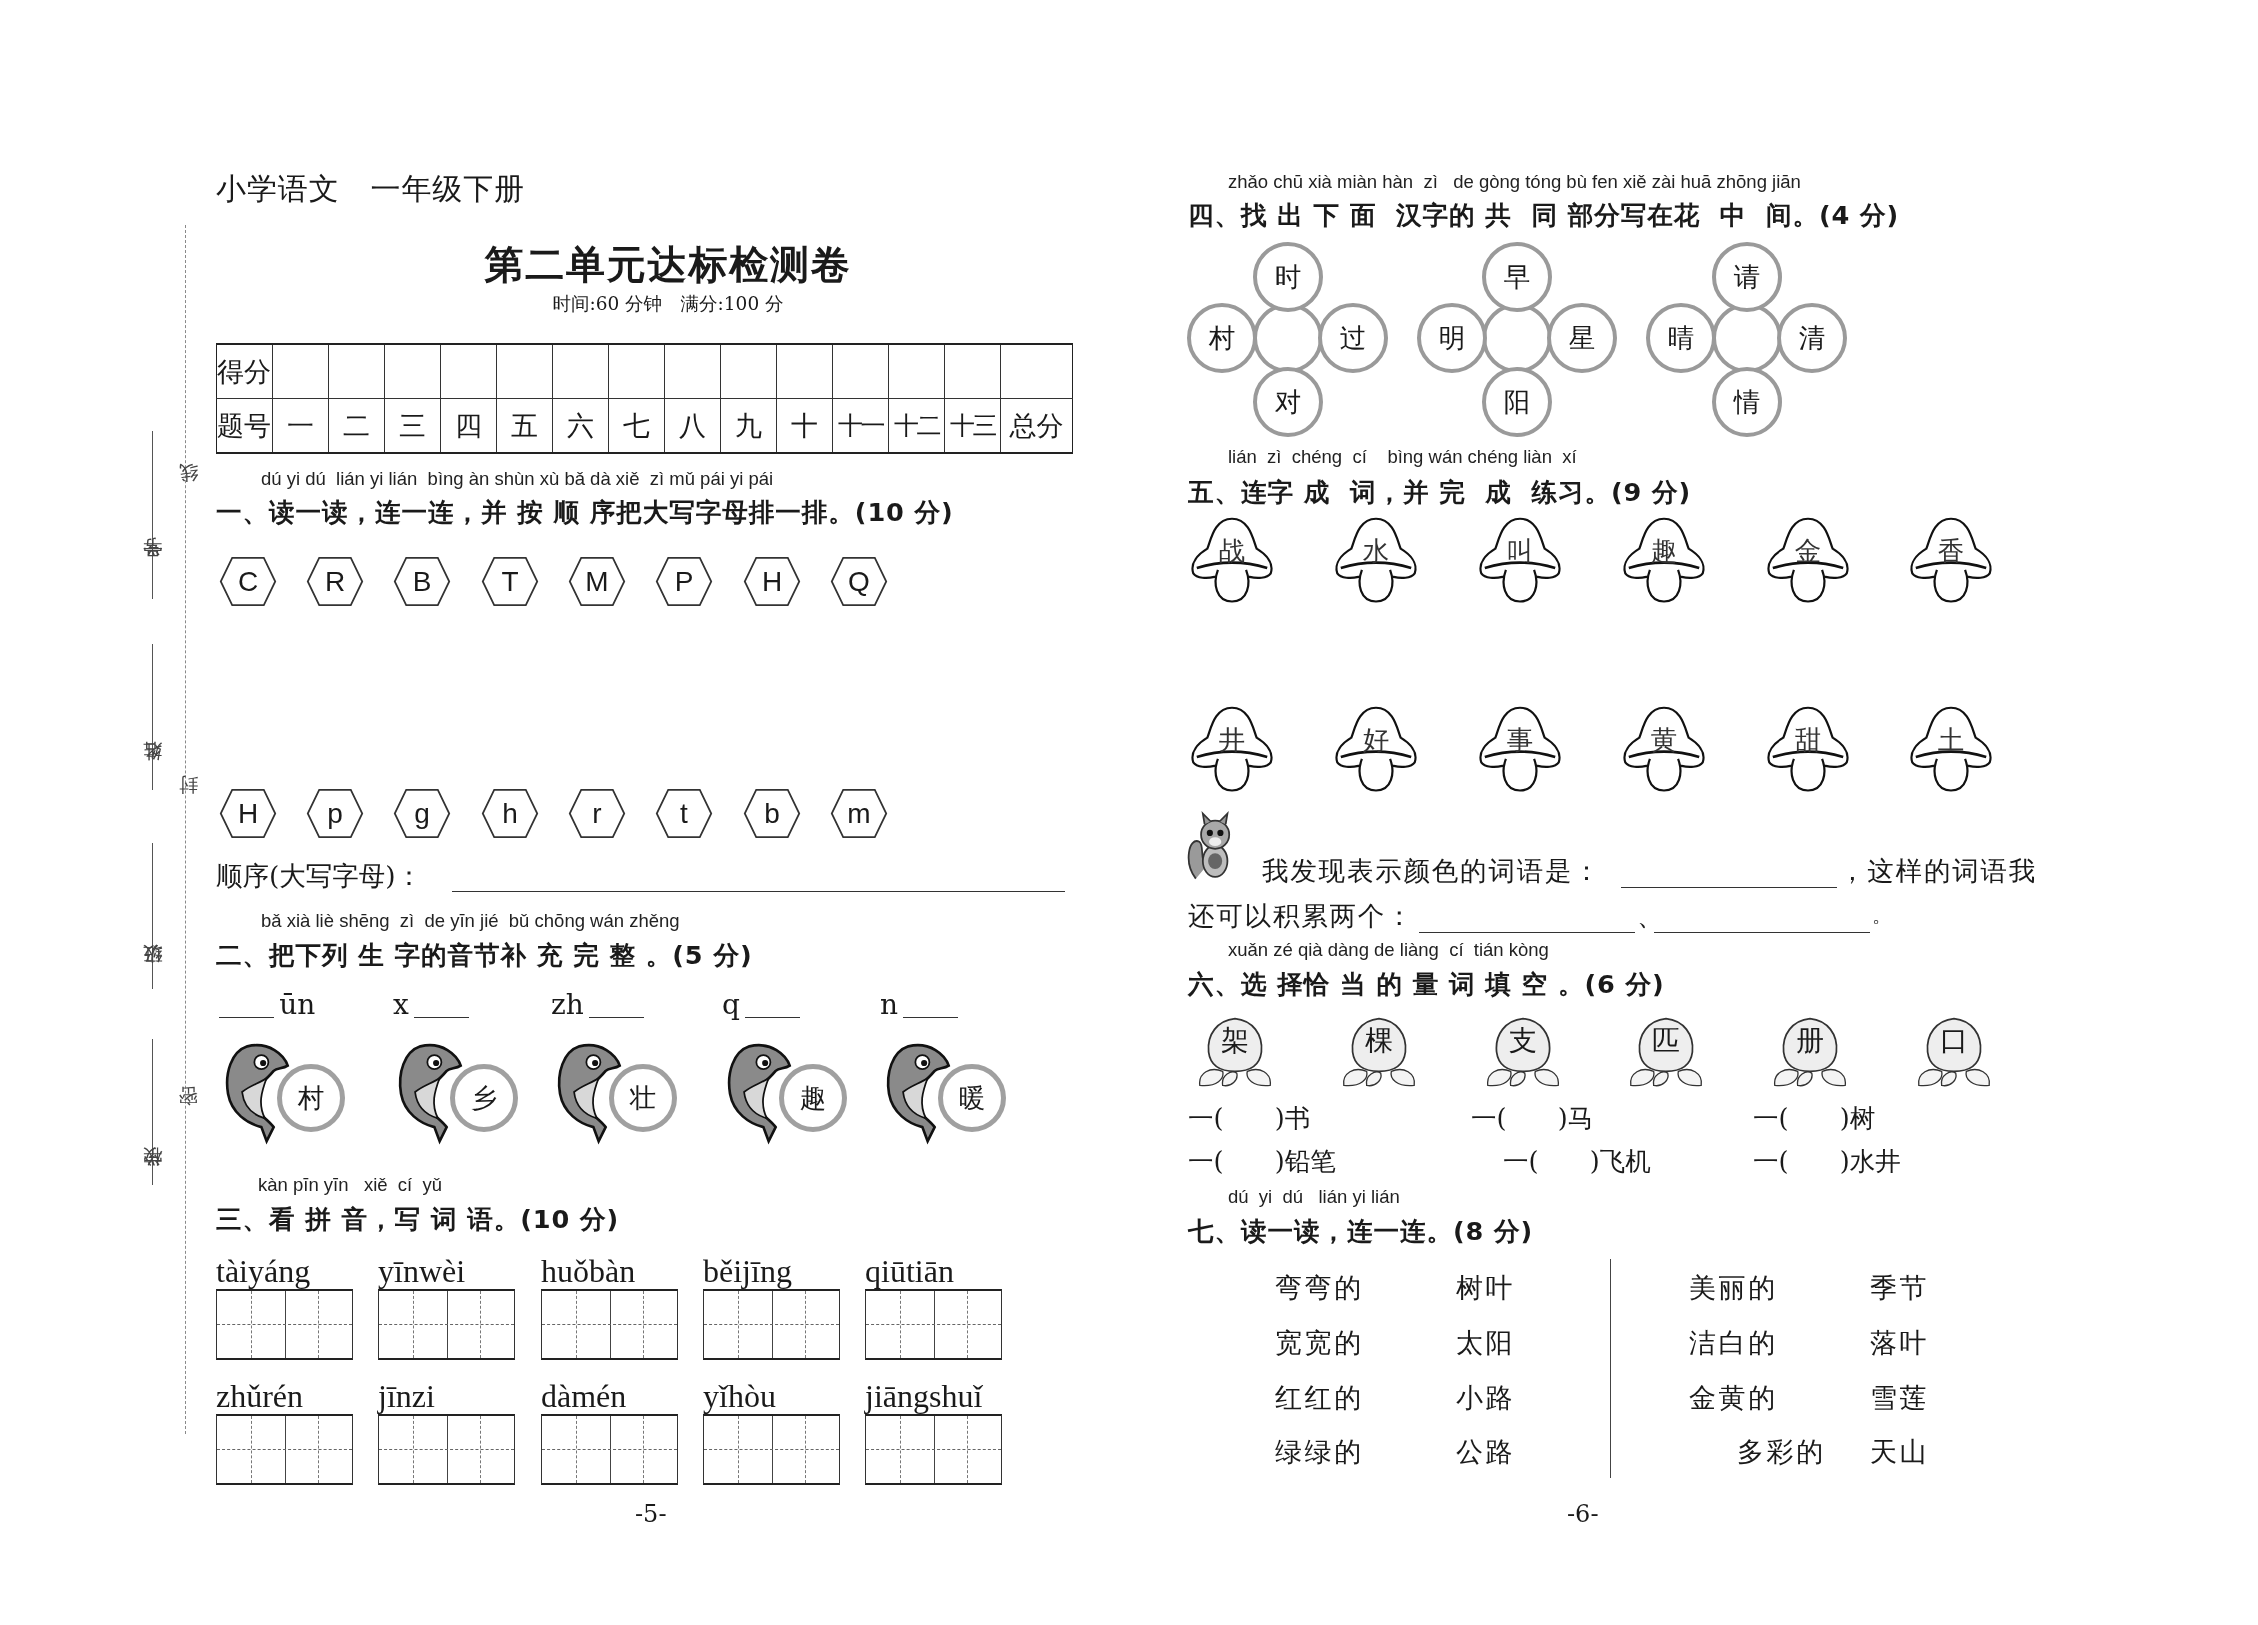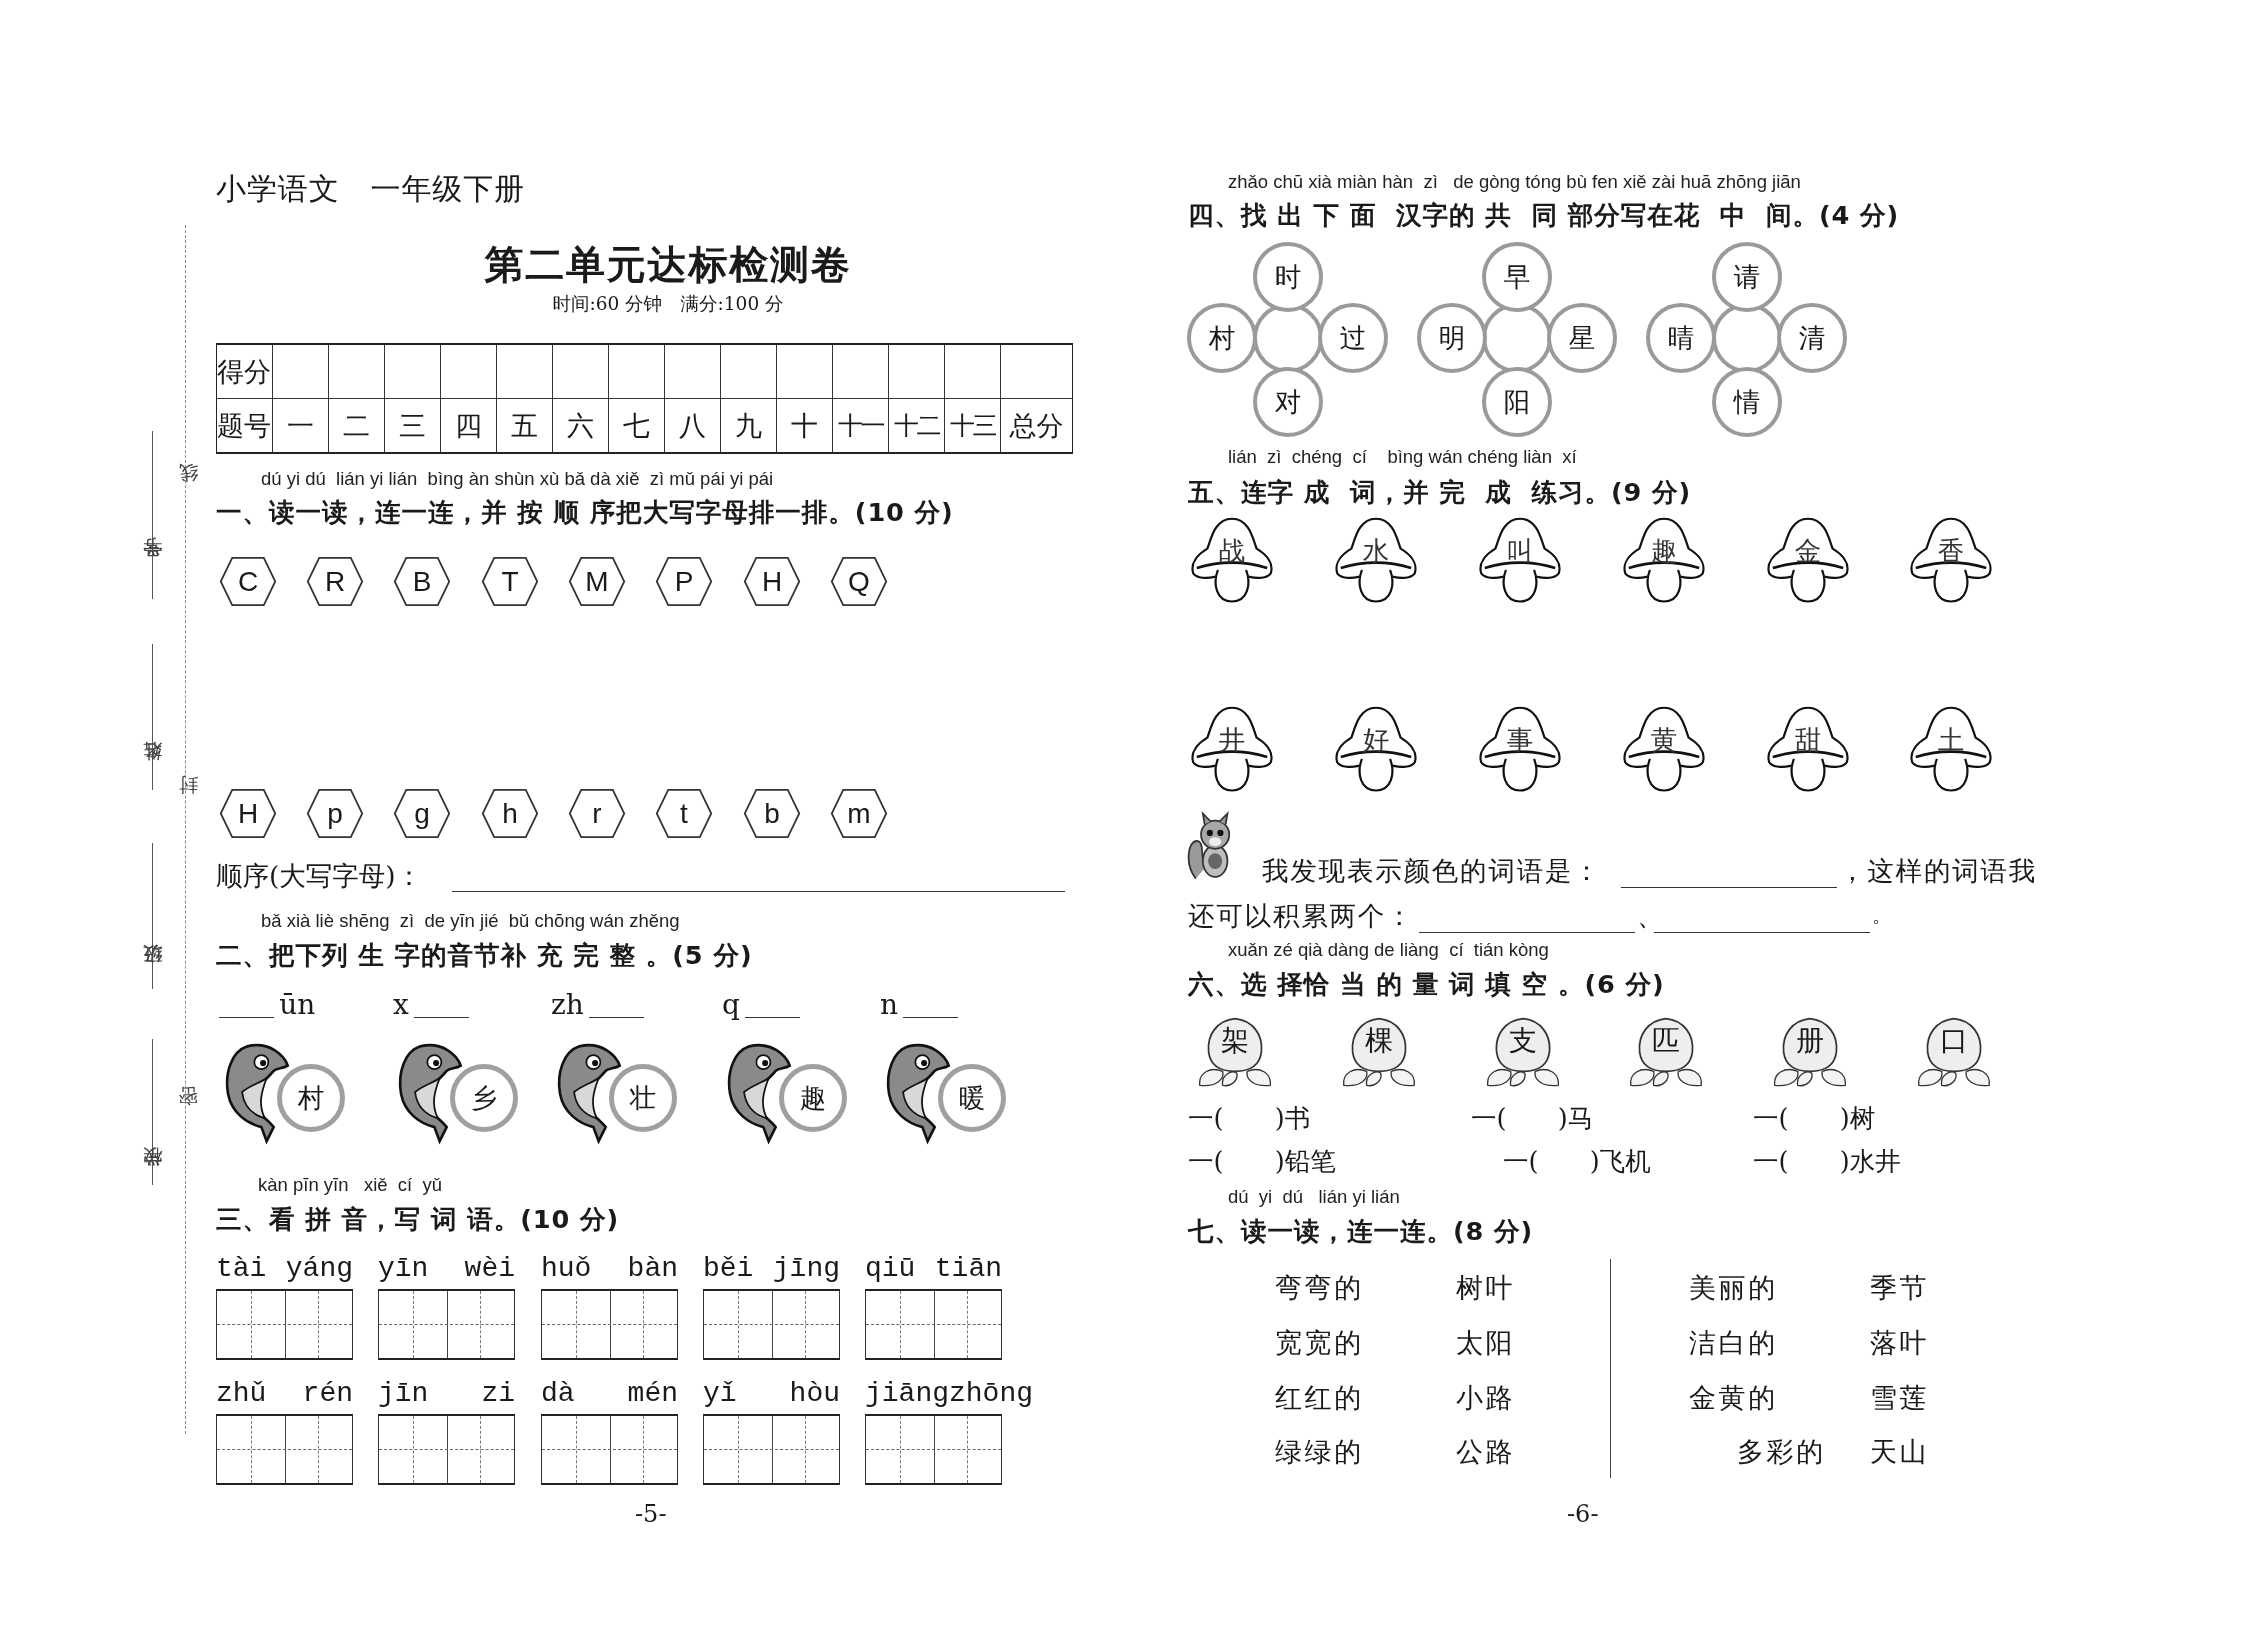--- a/index.html
+++ b/index.html
@@ -28,21 +28,21 @@
   .hex svg { position:absolute; left:0; top:0; }
   .hex span { position:absolute; left:0; top:0; width:58px; height:51px; line-height:51px; text-align:center;
               font-family:"Liberation Sans",sans-serif; font-size:28px; }
   .order-label { font-size:26.5px; }
   .underline { border-bottom:1.8px solid #333; height:0; }
   .blank-item { font-size:28px; }
   .dolphin { width:124px; height:106px; }
   .dolphin .circ { position:absolute; right:0; top:25px; width:58px; height:58px; border:5.3px solid #a0a0a0; border-radius:50%; background:#fff;
                    text-align:center; line-height:58px; font-size:26.5px; }
   .tz-group { width:137px; }
-  .tz-py { font-family:Liberation Mono, monospace; font-size:28px; height:32px; white-space:pre; display:flex; justify-content:space-between; }
+  .tz-py { font-family:Liberation Serif, serif; font-size:32px; height:32px; white-space:pre; display:flex; justify-content:flex-start; }
   .tz-box { position:relative; width:135px; height:67px; border:1.8px solid #333; border-top:2.6px solid #222; border-bottom:2.6px solid #222; margin-top:3.5px; }
   .tz-box .mid { position:absolute; left:50%; top:0; bottom:0; border-left:1.3px solid #444; }
   .tz-box .h { position:absolute; left:0; right:0; top:50%; border-top:1.8px dashed #666; }
   .tz-box .v1 { position:absolute; left:25%; top:0; bottom:0; border-left:1.3px dashed #777; }
   .tz-box .v2 { position:absolute; left:75%; top:0; bottom:0; border-left:1.3px dashed #777; }
   .page-num { font-size:24px; }
   .flower-c { position:absolute; width:62px; height:62px; border:4.4px solid #9a9a9a; border-radius:50%; background:#fff;
               text-align:center; line-height:62px; font-size:26.5px; }
   .mushroom { width:88px; height:88px; }
   .mushroom span { position:absolute; left:0; top:16px; width:88px; text-align:center; font-size:26.5px; color:#333; }
@@ -368,21 +368,21 @@
     <div class="abs tz-group" style="left:703px;top:1378px;">
       <div class="tz-py"><span>yǐ</span><span>hòu</span></div>
       <div class="tz-box">
         <div class="mid"></div>
         <div class="h"></div>
         <div class="v1"></div>
         <div class="v2"></div>
       </div>
     </div>
     <div class="abs tz-group" style="left:865px;top:1378px;">
-      <div class="tz-py"><span>jiāng</span><span>zhōng</span></div>
+      <div class="tz-py"><span>jiāng</span><span>shuǐ</span></div>
       <div class="tz-box">
         <div class="mid"></div>
         <div class="h"></div>
         <div class="v1"></div>
         <div class="v2"></div>
       </div>
     </div>
   </div>
 
 <div class="abs page-num" style="left:635px;top:1500px;">-5-</div>

